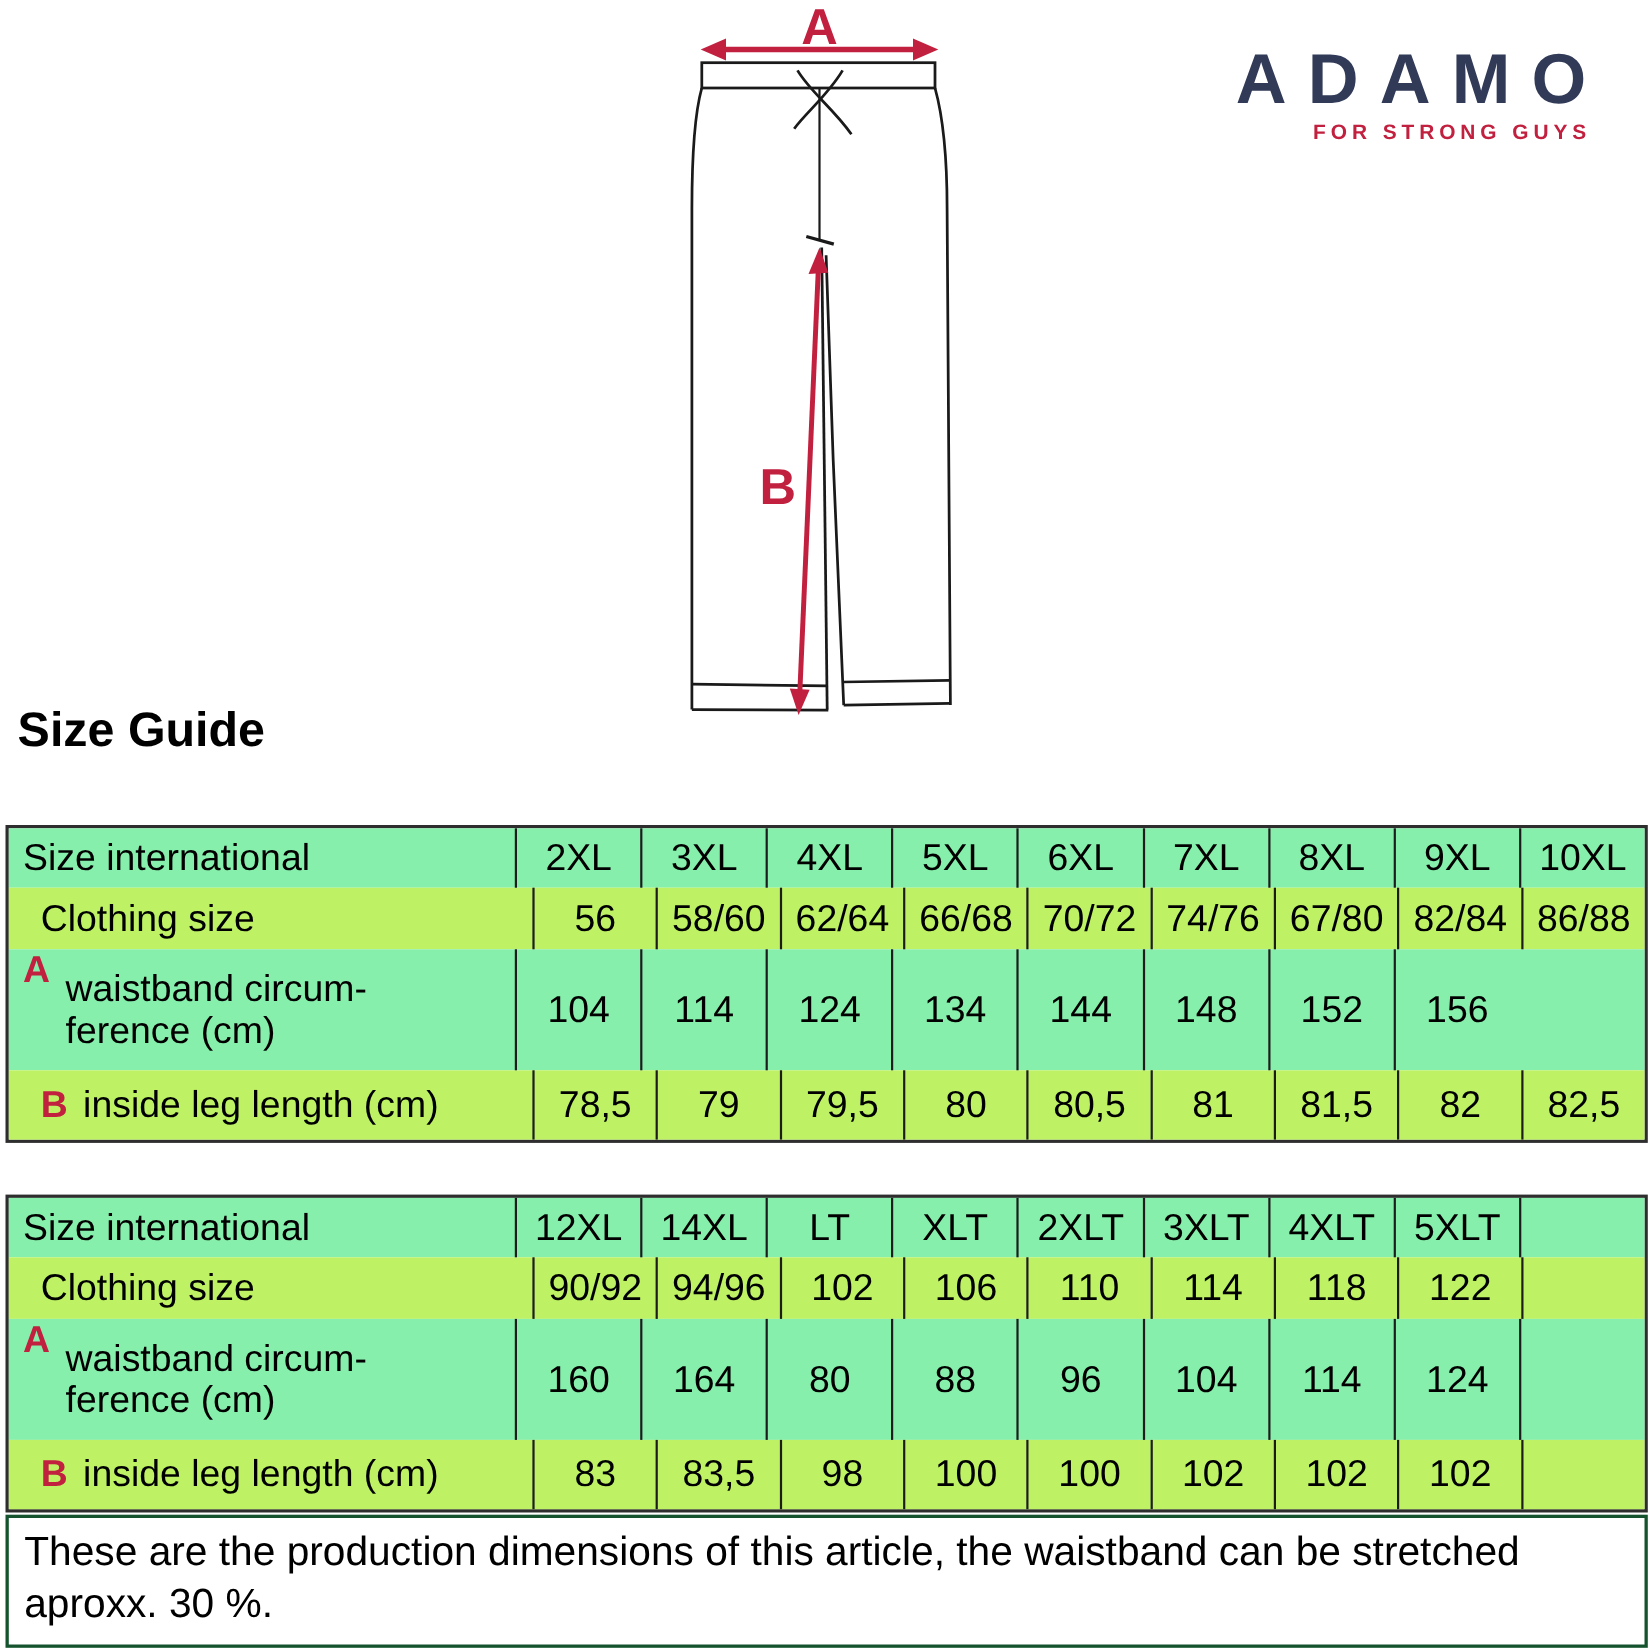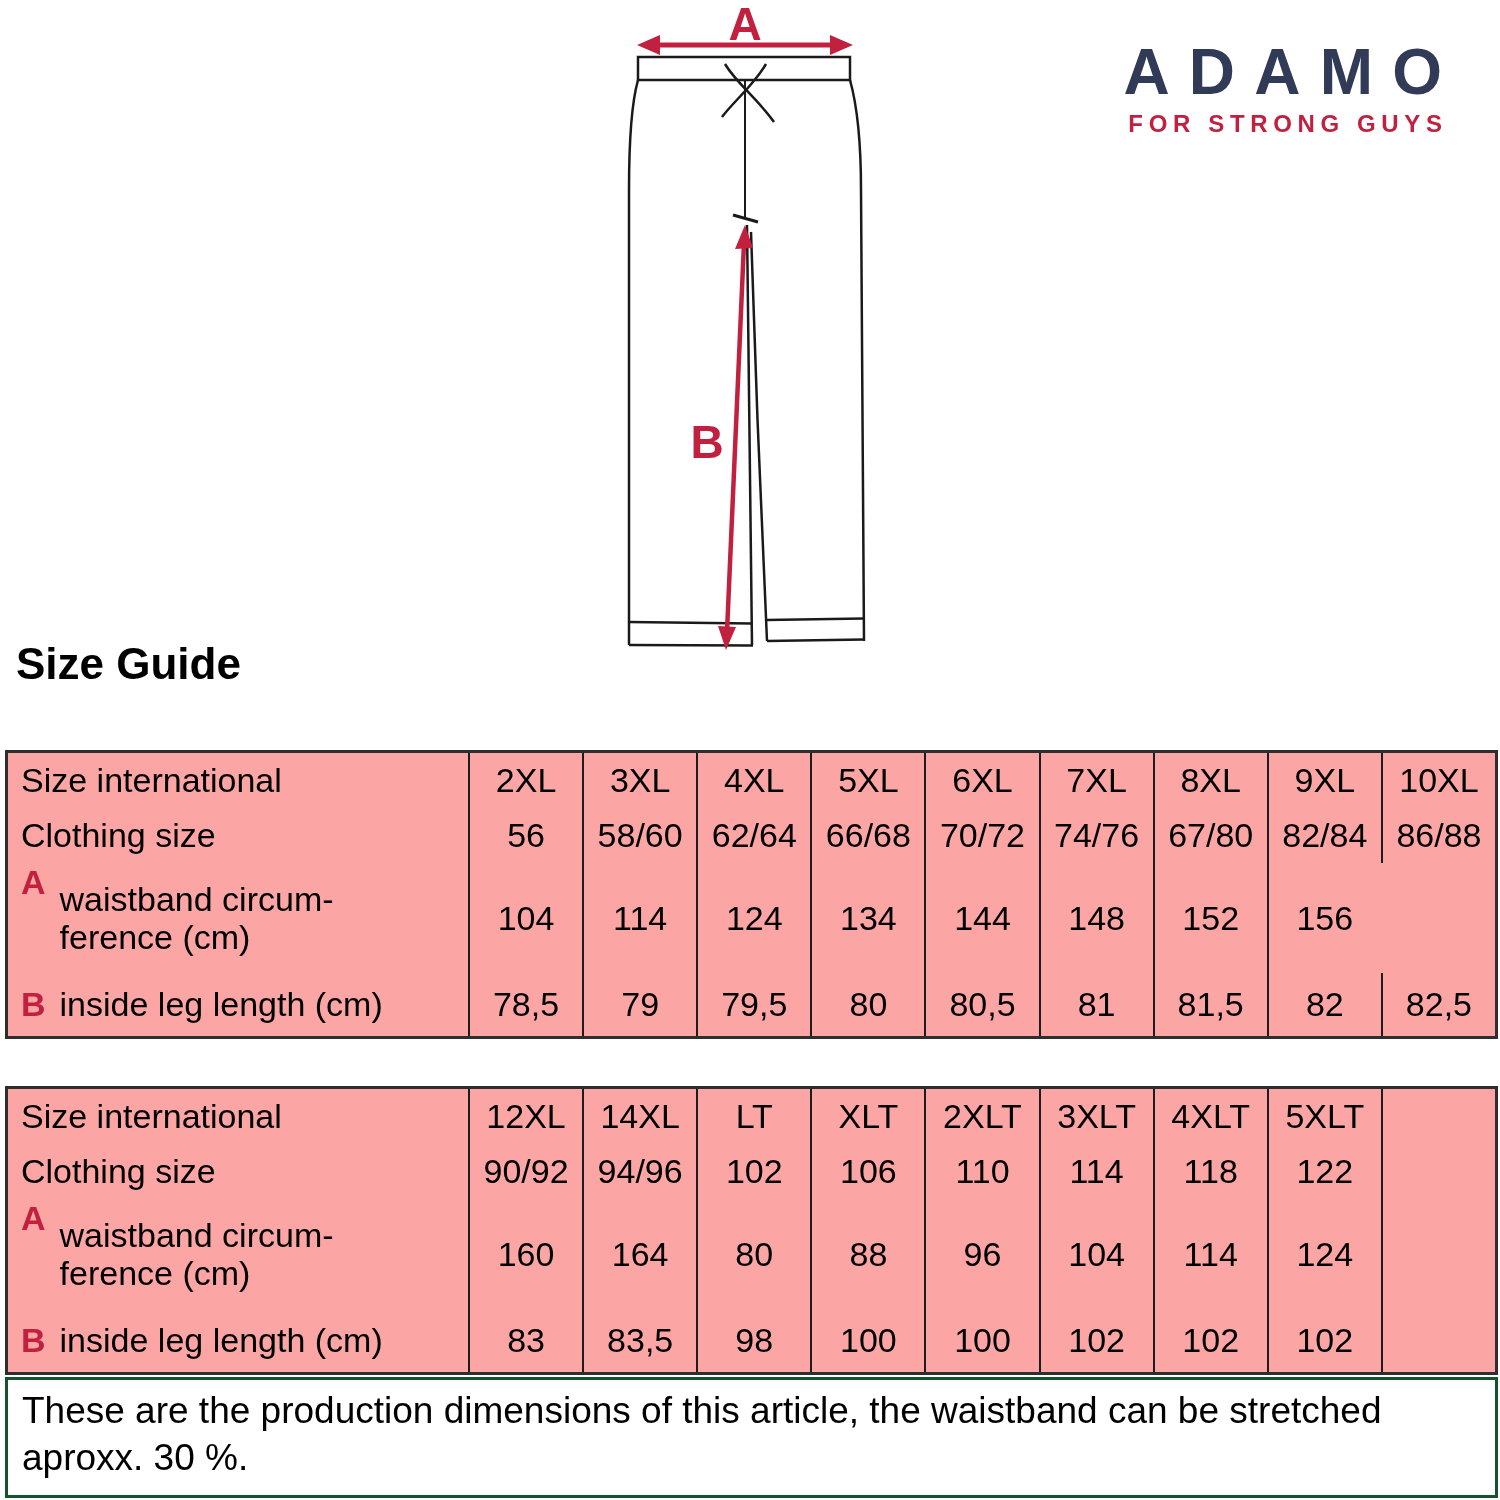--- a/index.html
+++ b/index.html
@@ -8,21 +8,21 @@
     font-family:"Liberation Sans",sans-serif;color:#000;overflow:hidden;
   }
 
   
   .logo{position:absolute;top:40px;right:58px;text-align:right;}
   .brand-name{
     font-size:64px;font-weight:bold;color:#313a57;line-height:1;
     letter-spacing:0.30em;margin-right:-0.30em;
   }
   .brand-tagline{
-    font-size:24px;font-weight:bold;color:#c2203f;margin-top:6px;
+    font-size:19px;font-weight:bold;color:#c2203f;margin-top:6px;
     letter-spacing:0.235em;margin-right:-0.235em;
   }
 
   
   .diagram{position:absolute;left:585px;top:0px;}
 
   
   .heading-block{position:absolute;left:16px;top:640px;}
   .page-title{margin:0;font-size:44px;font-weight:bold;line-height:1.1;}
   .page-subtitle{font-size:30px;margin-top:6px;line-height:1.15;}
@@ -31,22 +31,22 @@
   .size-table{
     position:absolute;left:5px;width:1487px;
     border:3px solid #2e2e2e;background:#fff;
   }
   #table1{top:750px;}
   #table2{top:1086px;}
   .t-row{
     display:grid;grid-template-columns:460px repeat(9,1fr);
     align-items:stretch;
   }
-  .t-row.gray{background:#fca5a5;}
-  .t-row.white{background:#fca5a5;}
+  .t-row.gray{background:#86efac;}
+  .t-row.white{background:#bef264;padding-left:16px;}
   .t-row.r0{height:54px;}
   .t-row.r1{height:56px;}
   .t-row.r2{height:110px;}
   .t-row.r3{height:63px;}
   .t-label{
     display:flex;align-items:center;padding-left:13px;
     font-size:34px;line-height:1.12;
   }
   .prefix{color:#c2203f;font-weight:bold;margin-right:14px;align-self:center;}
   .r2 .prefix{align-self:flex-start;}

